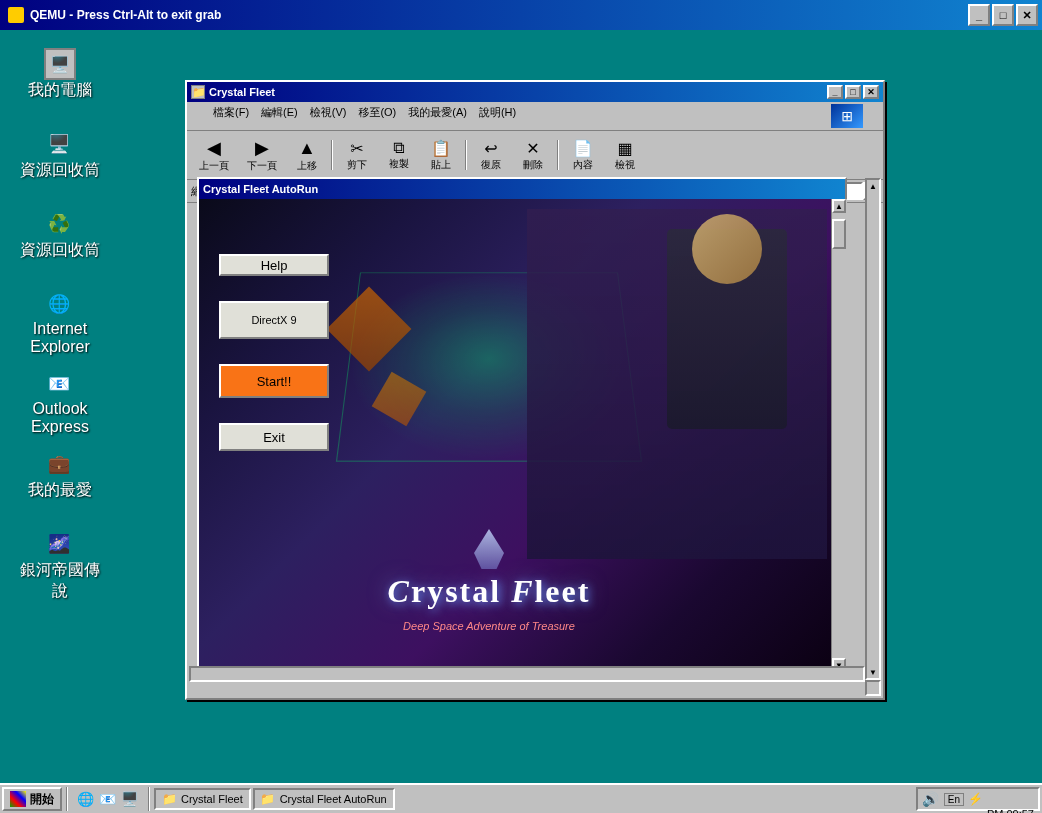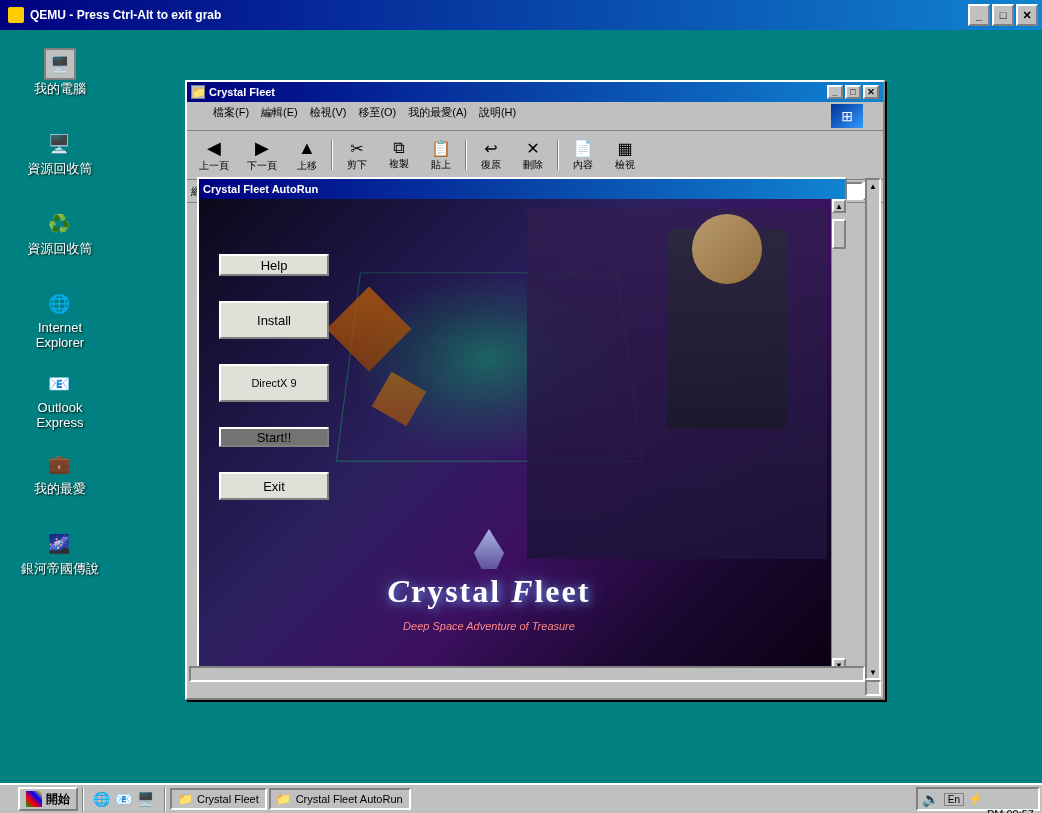--- a/index.html
+++ b/index.html
@@ -18,21 +18,21 @@
       display: flex;
       flex-direction: column;
       align-items: center;
       width: 80px;
       position: absolute;
       cursor: pointer;
       color: white;
       text-align: center;
     }
     .desktop-icon span {
-      font-size: 13px;
+      font-size: 16px;
       color: white;
       text-shadow: 1px 1px 2px black;
       word-break: break-word;
     }
 
     
     .taskbar {
       position: absolute;
       bottom: 0;
       left: 0;
@@ -49,21 +49,20 @@
       display: flex;
       align-items: center;
       background: #c0c0c0;
       border: 2px solid;
       border-color: #ffffff #808080 #808080 #ffffff;
       padding: 2px 6px;
       cursor: pointer;
       font-weight: bold;
       font-size: 12px;
       height: 24px;
-      margin-left: 16px;
     }
     .start-button .start-icon {
       width: 16px;
       height: 16px;
       margin-right: 4px;
       background: linear-gradient(45deg, #00aa00, #ff0000, #0000ff, #ffff00);
     }
     .taskbar-divider {
       width: 2px;
       height: 24px;
@@ -418,23 +417,22 @@
 
         <div style="position:absolute;top:20px;right:40px;width:120px;height:200px;background:linear-gradient(180deg,#2a2a3a,#1a1a2a);border-radius:5px;opacity:0.8;"></div>
         <div style="position:absolute;top:5px;right:65px;width:70px;height:70px;background:linear-gradient(135deg,#c8a870,#a07840);border-radius:50%;opacity:0.9;"></div>
       </div>
 
       <div style="position:absolute;top:100px;left:140px;width:60px;height:60px;background:linear-gradient(135deg,#cc6600,#994400);transform:rotate(45deg);opacity:0.7;"></div>
       <div style="position:absolute;top:180px;left:180px;width:40px;height:40px;background:linear-gradient(135deg,#cc7700,#bb5500);transform:rotate(30deg);opacity:0.6;"></div>
 
       <div style="position:absolute;left:20px;top:55px;display:flex;flex-direction:column;gap:25px;z-index:10;">
         <button style="width:110px;height:22px;background:#e0e0d8;border:2px solid;border-color:#ffffff #808080 #808080 #ffffff;font-size:13px;cursor:pointer;font-family:Arial,sans-serif;">Help</button>
-        <button style="width:110px;height:38px;background:#e0e0d8;border:2px solid;border-color:#ffffff #808080 #808080 #ffffff;font-size:13px;cursor:pointer;font-family:Arial,sans-serif;">Install</button>
         <button style="width:110px;height:38px;background:#e0e0d8;border:2px solid;border-color:#ffffff #808080 #808080 #ffffff;font-size:11px;cursor:pointer;font-family:Arial,sans-serif;">DirectX 9</button>
-        <button style="width:110px;height:20px;background:#737373;border:2px solid;border-color:#ffffff #808080 #808080 #ffffff;font-size:13px;cursor:pointer;font-family:Arial,sans-serif;">Start!!</button>
+        <button style="width:110px;height:34px;background:#f97316;border:2px solid;border-color:#ffffff #808080 #808080 #ffffff;font-size:13px;cursor:pointer;font-family:Arial,sans-serif;">Start!!</button>
         <button style="width:110px;height:28px;background:#e0e0d8;border:2px solid;border-color:#ffffff #808080 #808080 #ffffff;font-size:13px;cursor:pointer;font-family:Arial,sans-serif;">Exit</button>
       </div>
 
       <div style="position:absolute;bottom:40px;left:100px;width:380px;text-align:center;z-index:10;">
 
         <div style="display:flex;justify-content:center;margin-bottom:4px;">
           <div style="width:30px;height:40px;background:linear-gradient(180deg,rgba(200,220,255,0.8),rgba(150,180,255,0.4));clip-path:polygon(50% 0%,100% 60%,75% 100%,25% 100%,0% 60%);"></div>
         </div>
         <div style="font-size:32px;font-weight:bold;color:white;font-family:Georgia,serif;text-shadow:2px 2px 8px rgba(100,150,255,0.8),0 0 20px rgba(150,200,255,0.5);letter-spacing:2px;">
           <span style="font-style:italic;">C</span>rystal <span style="font-style:italic;">F</span>leet

